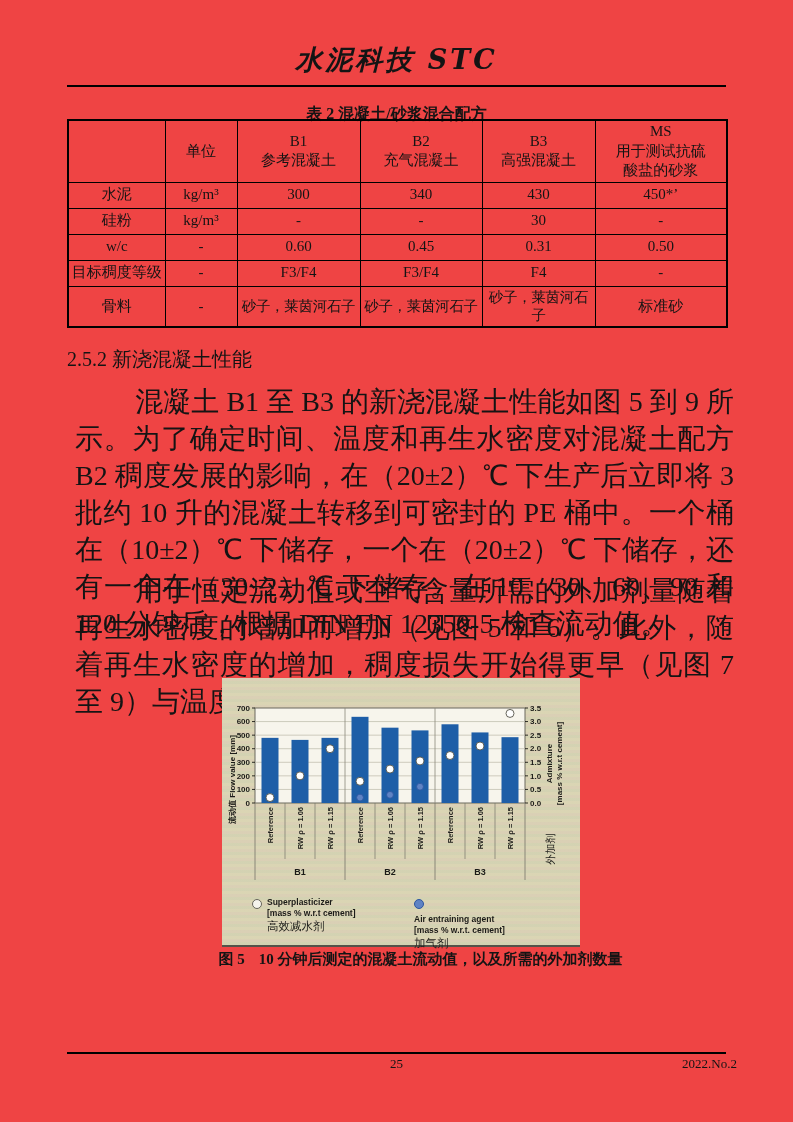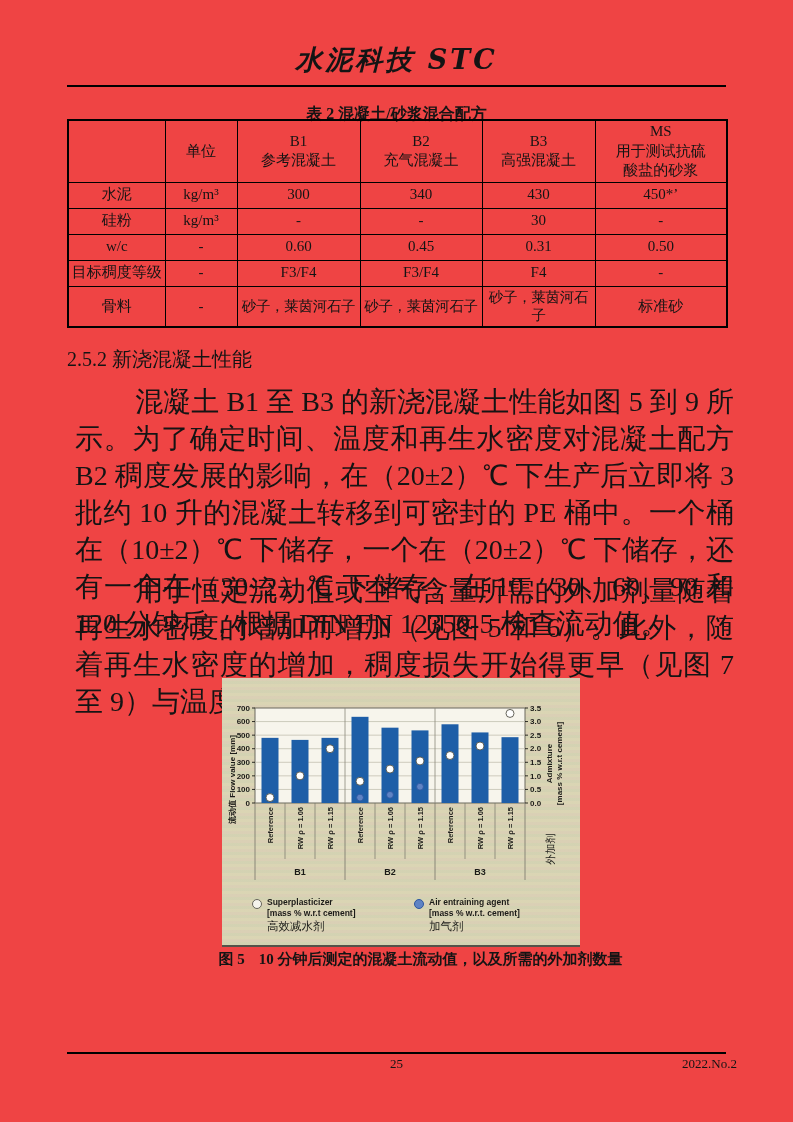--- a/index.html
+++ b/index.html
@@ -44,21 +44,21 @@
   .tickL{font:bold 8px "Liberation Sans",sans-serif;fill:#1b1b18;}
   .xlab{font:bold 7.5px "Liberation Sans",sans-serif;fill:#1b1b18;}
   .glab{font:bold 9px "Liberation Sans",sans-serif;fill:#1b1b18;}
   .atitle{font:bold 8px "Liberation Sans",sans-serif;fill:#1b1b18;}
   .atitle-cn{font:10.5px "Liberation Serif",serif;fill:#22221e;}
 
   .legend{position:absolute;top:219px;left:0;width:358px;height:46px;
         font-family:"Liberation Sans",sans-serif;}
   .legend-item{position:absolute;display:flex;gap:5px;}
   #legend-sp{left:30px;top:0;}
-  #legend-air{left:192px;top:0;}
+  #legend-air{left:192px;top:0;flex-direction:column;}
   .legend-sym{width:8px;height:8px;border-radius:50%;margin-top:2px;flex:0 0 8px;}
   .legend-sym.open{background:#f5f3ec;border:1.2px solid #66645a;}
   .legend-sym.filled{background:#5f83c4;border:1.2px solid #2d56a0;}
   .legend-line{font-size:8.5px;font-weight:bold;line-height:11px;color:#1b1b18;}
   .legend-cn{font-family:"Liberation Serif",serif;font-size:11.5px;font-weight:normal;
         margin-top:0;color:#22221e;}
 
   .fig-caption{position:absolute;top:950px;left:0;width:100%;text-align:center;
         font-size:15px;font-weight:bold;}
   .fig-caption .lab{margin-right:14px;margin-left:48px;}

